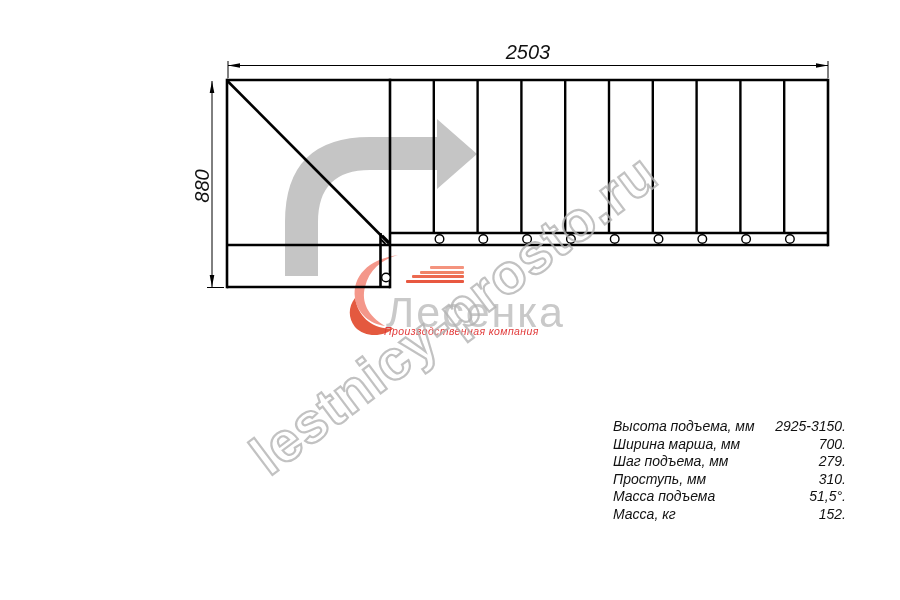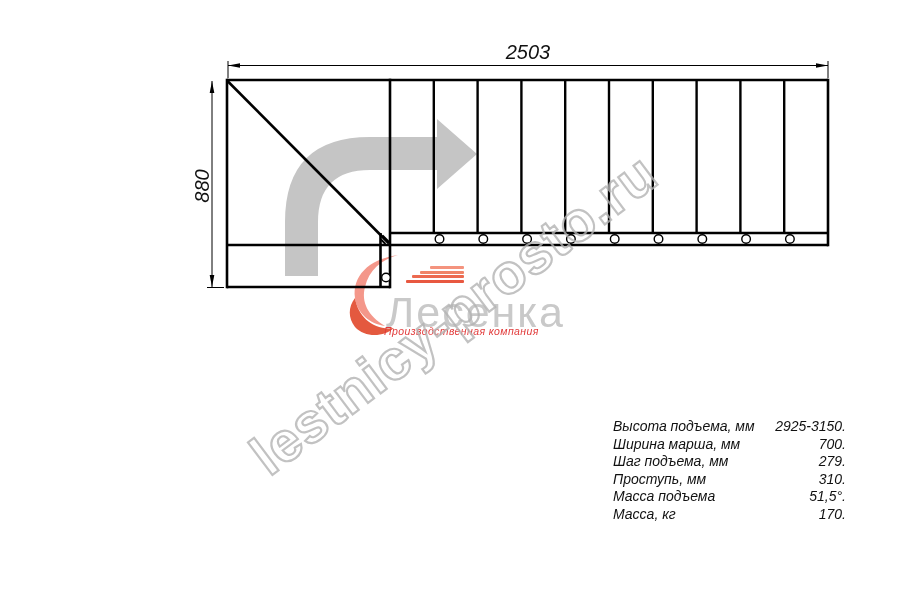--- a/index.html
+++ b/index.html
@@ -152,15 +152,15 @@
   <div class="spec-row">
     <span class="spec-label">Проступь, мм</span>
     <span class="spec-value">310.</span>
   </div>
   <div class="spec-row">
     <span class="spec-label">Масса подъема</span>
     <span class="spec-value">51,5°.</span>
   </div>
   <div class="spec-row">
     <span class="spec-label">Масса, кг</span>
-    <span class="spec-value">170.</span>
+    <span class="spec-value">152.</span>
   </div>
 </div>
 
 </body></html>

